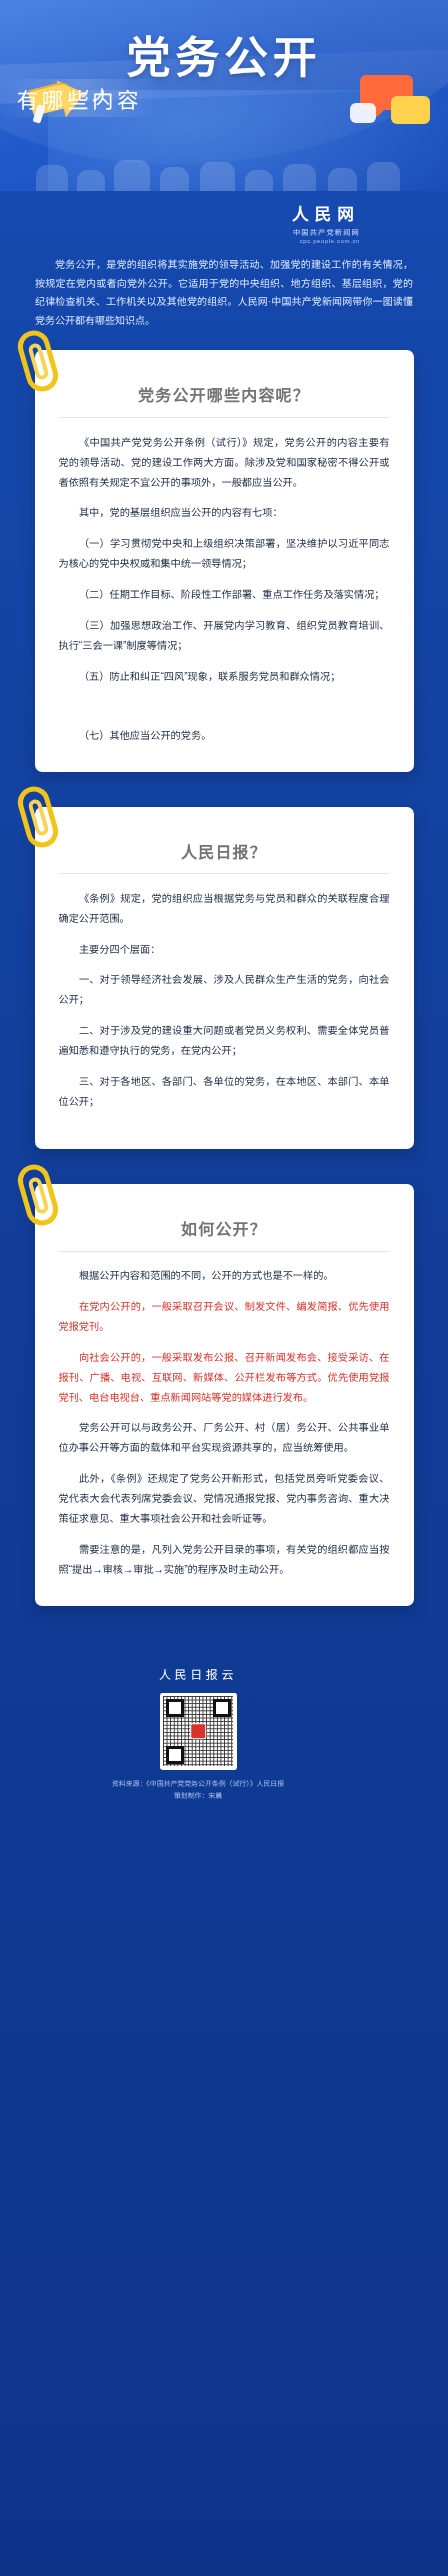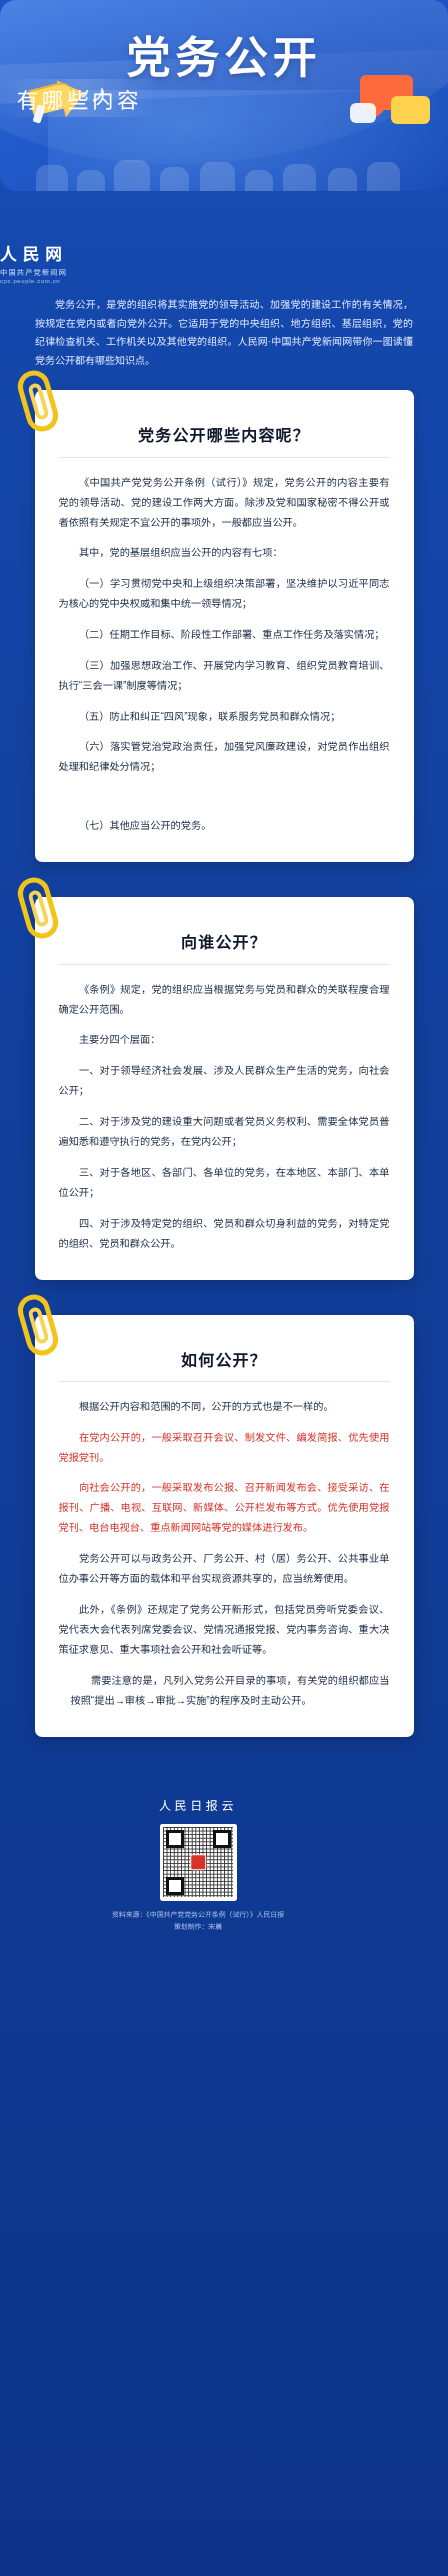--- a/index.html
+++ b/index.html
@@ -16,21 +16,20 @@
     overflow-x: hidden;
   }
 
   
   .header {
     position: relative;
     width: 448px;
     height: 191px;
     background: linear-gradient(160deg, #2f6fe0 0%, #2059c9 45%, #1a4db8 100%);
     overflow: hidden;
-    border-radius: 16px;
   }
   .hdr-swoosh {
     position: absolute;
     width: 586px; height: 311px;
     left: -78px; top: -149px;
     background: linear-gradient(180deg, rgba(255,255,255,0.20), rgba(255,255,255,0.04));
     border-radius: 0 0 60% 60%;
     transform: rotate(-6deg);
   }
   .hdr-swoosh2 {
@@ -133,23 +132,22 @@
     position: absolute; bottom: 0;
     background: rgba(255,255,255,0.16);
     border-radius: 10.8px 10.8px 0 0;
   }
 
   
   .logo-block {
     position: relative;
     width: 360px;
     padding: 9.6px 0 3.6px 0;
-    text-align: left;
+    text-align: right;
     background: transparent;
-    margin-top: 40px;
   }
   .logo-cn {
     font-size: 16.7px; color: #ffffff; letter-spacing: 6px; font-weight: bold;
   }
   .logo-sub {
     font-size: 7.2px; color: #cfe0ff; letter-spacing: 1.2px; margin-top: 2.4px;
   }
   .logo-url {
     font-size: 6px; color: #a9c4f2; letter-spacing: 0.6px; margin-top: 1.2px;
   }
@@ -192,21 +190,21 @@
     width: 13px; height: 37px;
     border: 4.8px solid #f7d455;
     border-radius: 7.2px;
     transform: rotate(-16deg);
   }
   .card-title {
     width: 100%;
     text-align: center;
     font-size: 16px;
     font-weight: bold;
-    color: #0f172a;
+    color: #737373;
     letter-spacing: 1.2px;
     padding-bottom: 10.8px;
     margin-bottom: 14.4px;
     border-bottom: 1.2px solid #dbe6fb;
   }
   .card p {
     font-size: 10.2px;
     line-height: 20px;
     color: #1a2a44;
     text-align: justify;
@@ -310,50 +308,48 @@
     <div class="outer"></div>
       <div class="inner"></div>
   </div>
   <div class="card-title">党务公开哪些内容呢？</div>
   <p>《中国共产党党务公开条例（试行）》规定，党务公开的内容主要有党的领导活动、党的建设工作两大方面。除涉及党和国家秘密不得公开或者依照有关规定不宜公开的事项外，一般都应当公开。</p>
   <p>其中，党的基层组织应当公开的内容有七项：</p>
   <p>（一）学习贯彻党中央和上级组织决策部署，坚决维护以习近平同志为核心的党中央权威和集中统一领导情况；</p>
   <p>（二）任期工作目标、阶段性工作部署、重点工作任务及落实情况；</p>
   <p>（三）加强思想政治工作、开展党内学习教育、组织党员教育培训、执行“三会一课”制度等情况；</p>
   <p>（五）防止和纠正“四风”现象，联系服务党员和群众情况；</p>
-  <p>（六）落实管党治党政治责任，加强党风廉政建设，对党员作出组织处理和纪律处分情况；</p>
   <p style="margin-bottom:0;margin-top:39px;">（七）其他应当公开的党务。</p>
 </div>
 
 <div class="card">
   <div class="clip">
     <div class="outer"></div>
       <div class="inner"></div>
   </div>
-  <div class="card-title">向谁公开？</div>
+  <div class="card-title">人民日报？</div>
   <p>《条例》规定，党的组织应当根据党务与党员和群众的关联程度合理确定公开范围。</p>
   <p>主要分四个层面：</p>
   <p>一、对于领导经济社会发展、涉及人民群众生产生活的党务，向社会公开；</p>
   <p>二、对于涉及党的建设重大问题或者党员义务权利、需要全体党员普遍知悉和遵守执行的党务，在党内公开；</p>
   <p>三、对于各地区、各部门、各单位的党务，在本地区、本部门、本单位公开；</p>
-  <p style="margin-bottom:0;">四、对于涉及特定党的组织、党员和群众切身利益的党务，对特定党的组织、党员和群众公开。</p>
 </div>
 
 <div class="card">
   <div class="clip">
     <div class="outer"></div>
       <div class="inner"></div>
   </div>
   <div class="card-title">如何公开？</div>
   <p>根据公开内容和范围的不同，公开的方式也是不一样的。</p>
   <p class="hl-red-em" style="color:#d8332a;">在党内公开的，一般采取召开会议、制发文件、编发简报、优先使用党报党刊。</p>
   <p class="hl-red-em" style="color:#d8332a;">向社会公开的，一般采取发布公报、召开新闻发布会、接受采访、在报刊、广播、电视、互联网、新媒体、公开栏发布等方式。优先使用党报党刊、电台电视台、重点新闻网站等党的媒体进行发布。</p>
   <p>党务公开可以与政务公开、厂务公开、村（居）务公开、公共事业单位办事公开等方面的载体和平台实现资源共享的，应当统筹使用。</p>
   <p>此外，《条例》还规定了党务公开新形式，包括党员旁听党委会议、党代表大会代表列席党委会议、党情况通报党报、党内事务咨询、重大决策征求意见、重大事项社会公开和社会听证等。</p>
-  <p style="margin-bottom:0;margin-left:12px;">需要注意的是，凡列入党务公开目录的事项，有关党的组织都应当按照“提出→审核→审批→实施”的程序及时主动公开。</p>
+  <p style="margin-bottom:0;">需要注意的是，凡列入党务公开目录的事项，有关党的组织都应当按照“提出→审核→审批→实施”的程序及时主动公开。</p>
 </div>
 
 <div class="footer">
   <div class="footer-logo">人民日报云</div>
   <div class="qr">
     <div class="qr-grid"></div>
     <div class="qr-eye tl"></div>
     <div class="qr-eye tr"></div>
     <div class="qr-eye bl"></div>
     <div class="qr-center"></div>

